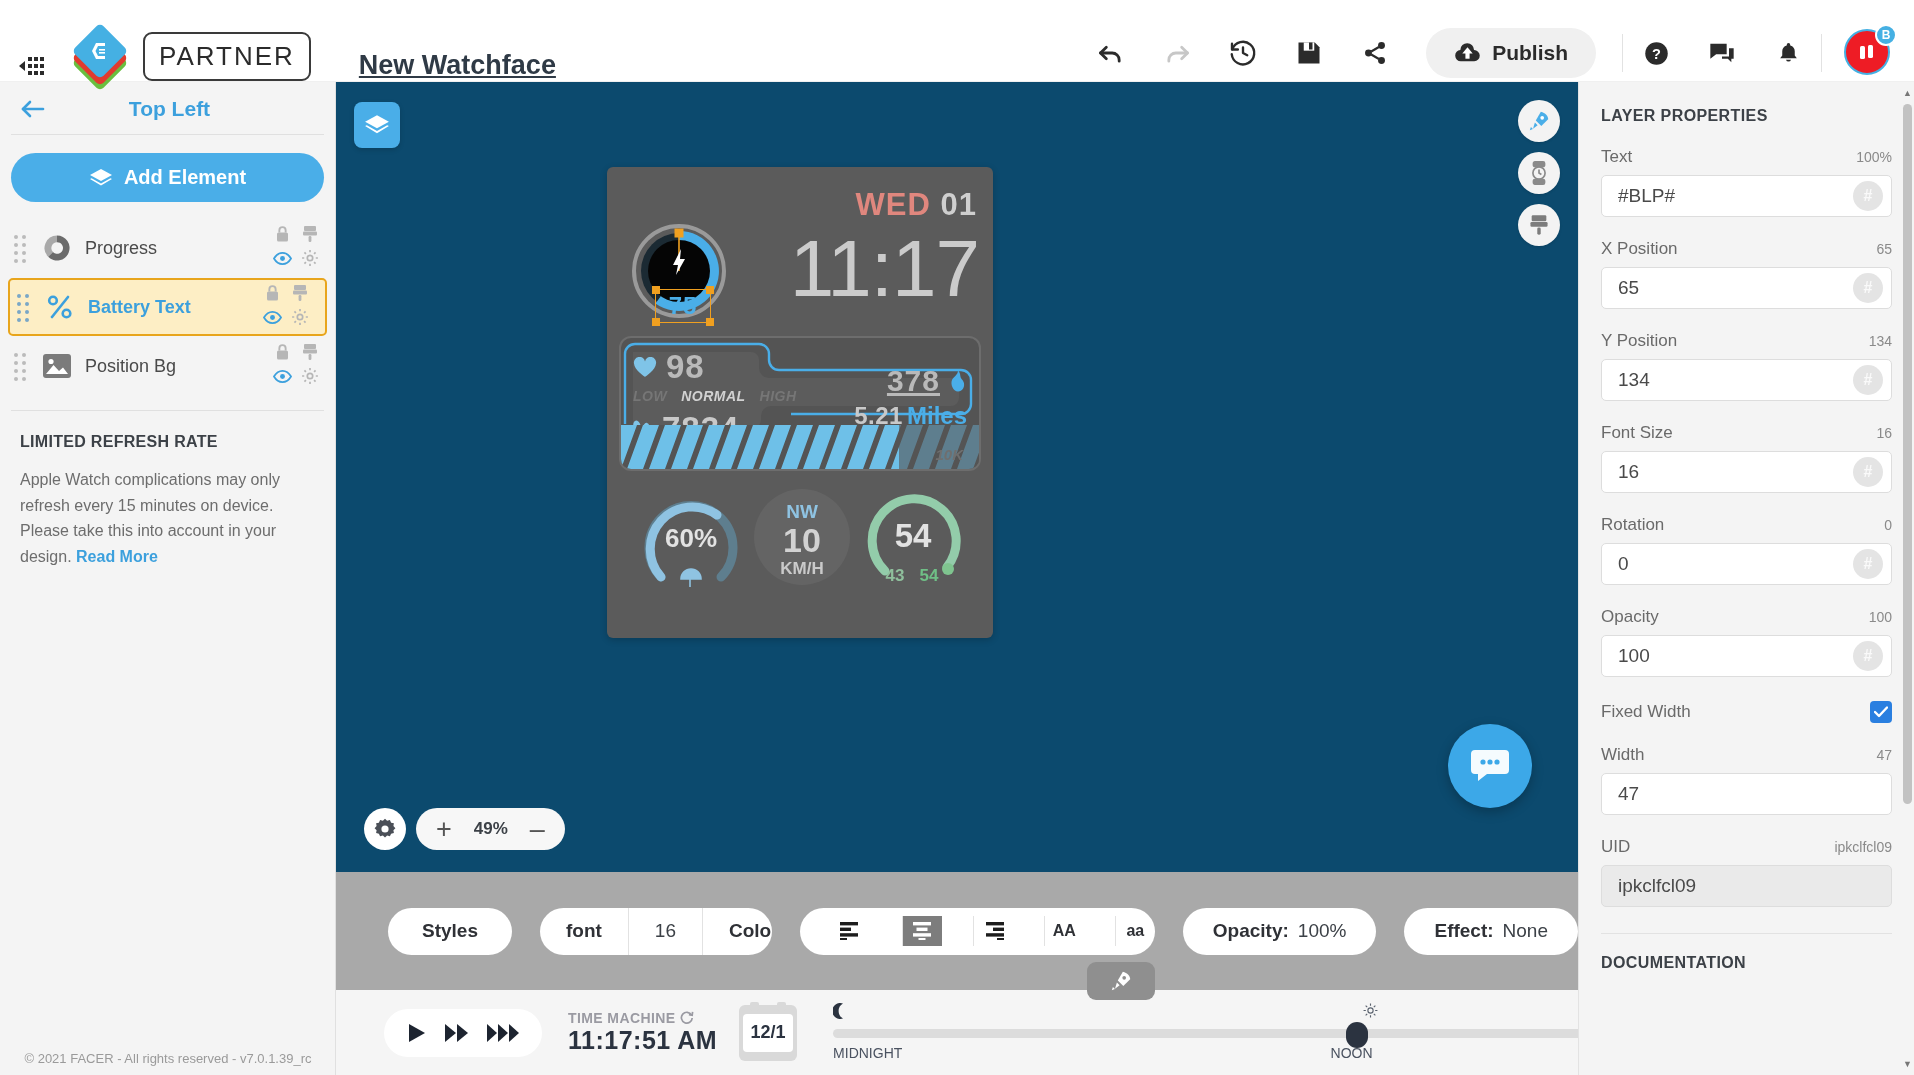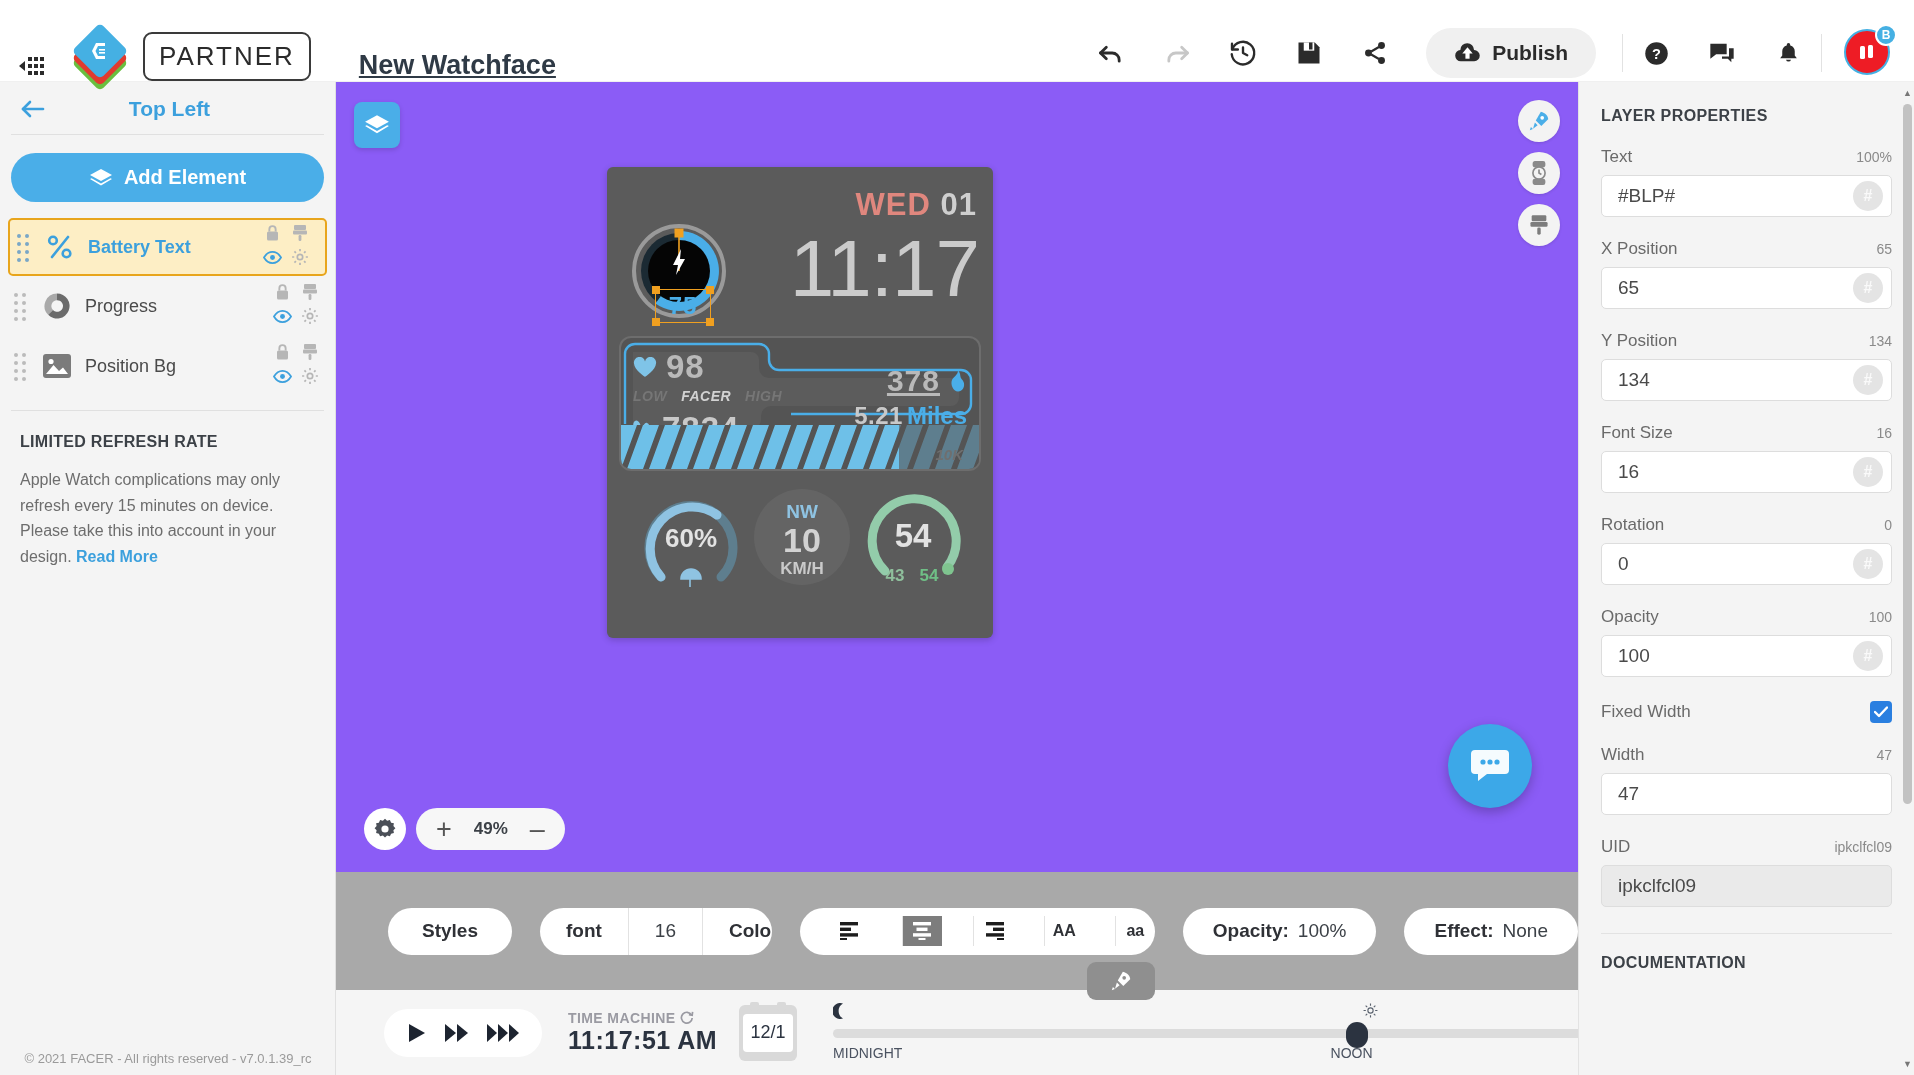--- a/index.html
+++ b/index.html
@@ -90,21 +90,21 @@
   .note-body a { color:#3ca0dd; text-decoration:none; font-weight:700; }
   .footer-copy {
     position:absolute; bottom:0; left:0; width:336px; height:34px;
     display:flex; align-items:center; justify-content:center;
     font-size:13px; color:#9a9a9a;
   }
 
   
   .canvas-area {
     position:absolute; top:82px; left:336px; width:1242px; height:790px;
-    background:#8b5cf6; overflow:hidden;
+    background:#0c4a6e; overflow:hidden;
   }
   .layers-fab {
     position:absolute; top:20px; left:18px; width:46px; height:46px; border-radius:8px;
     background:#4aaee8; display:flex; align-items:center; justify-content:center; cursor:pointer;
     box-shadow: 0 2px 5px rgba(0,0,0,.15);
   }
   .right-fabs { position:absolute; top:18px; right:18px; display:flex; flex-direction:column; gap:10px; }
   .fab-sm {
     width:42px; height:42px; border-radius:50%; background:#f3f3f3;
     display:flex; align-items:center; justify-content:center; cursor:pointer;
@@ -196,21 +196,21 @@
     background:#f5f5f5; display:flex; align-items:center; padding: 0 24px 0 24px;
   }
   .play-pill { background:#fff; border-radius:26px; height:48px; display:flex; align-items:center; gap:16px; padding: 0 22px; margin-left:24px; }
   .play-pill span { cursor:pointer; display:flex; }
   .tm-block { margin-left:26px; }
   .tm-label { font-size:14px; color:#9a9aa2; font-weight:700; letter-spacing:.4px; display:flex; align-items:center; gap:5px;}
   .tm-time { font-size:25px; font-weight:700; color:#2b3340; letter-spacing:.5px; }
   .cal-chip { margin-left:22px; width:58px; height:56px; background:#d9d9d9; border-radius:6px; padding-top:9px; display:flex; justify-content:center; position:relative;}
   .cal-chip:before, .cal-chip:after { content:""; position:absolute; top:-3px; width:9px; height:9px; background:#d9d9d9; border-radius:2px; }
   .cal-chip:before { left:11px; } .cal-chip:after { right:11px; }
-  .cal-chip div { background:#fff; width:50px; height:38px; border-radius:4px; display:flex; align-items:center; justify-content:center; font-size:18px; font-weight:400; color:#2b3340; }
+  .cal-chip div { background:#fff; width:50px; height:38px; border-radius:4px; display:flex; align-items:center; justify-content:center; font-size:18px; font-weight:700; color:#2b3340; }
   .slider-wrap { flex:1; margin-left:36px; margin-right:10px; position:relative; height:60px; }
   .slider-icons { position:absolute; top:0; width:100%; height:20px; }
   .slider-icons .si { position:absolute; font-size:16px; color:#2b3340; }
   .track { position:absolute; top:26px; left:0; width:100%; height:9px; background:#dcdcdc; border-radius:5px; }
   .knob { position:absolute; top:19px; left:calc(50% - 11px); width:22px; height:26px; background:#2b3340; border-radius:11px; cursor:pointer; }
   .slider-labels { position:absolute; top:42px; width:100%; font-size:14px; color:#4a5260; }
   .slider-labels span { position:absolute; }
 
   
   .props {
@@ -375,86 +375,86 @@
         <svg width="24" height="20" viewBox="0 0 24 20" fill="#fff">
           <path d="M12 1 L23 7 L12 13 L1 7 Z"></path>
           <path d="M12 15.5 L2.6 10.2 L1 11 L12 17.5 L23 11 L21.4 10.2 Z"></path>
         </svg>
       </span>
       <span>Add Element</span>
     </div>
 
     <div class="layer-list">
 
+      <div class="layer-row">
+        <div class="drag-dots">
+          <i></i>
+            <i></i>
+            <i></i>
+            <i></i>
+            <i></i>
+            <i></i>
+            <i></i>
+            <i></i>
+        </div>
+        <div class="layer-icon">
+          <svg width="28" height="28" viewBox="0 0 28 28">
+            <path d="M14 1.5 A12.5 12.5 0 1 1 5.2 22.8 L10 18 A5.8 5.8 0 1 0 14 8.2 Z" fill="#6b6b6b"></path>
+            <path d="M5.2 22.8 A12.5 12.5 0 0 1 14 1.5 L14 8.2 A5.8 5.8 0 0 0 10 18 Z" fill="#6b6b6b" opacity="0.55"></path>
+          </svg>
+        </div>
+        <div class="layer-name">Progress</div>
+        <div class="layer-actions">
+          <div class="la">
+            <svg width="15" height="18" viewBox="0 0 15 18" fill="#b6b6b6">
+                <path d="M3.4 7.5 V5.3 a4.1 4.1 0 0 1 8.2 0 V7.5 h-1.9 V5.3 a2.2 2.2 0 0 0 -4.4 0 V7.5 Z"></path>
+                <rect x="2" y="7.5" width="11" height="9" rx="1.6"></rect>
+              </svg>
+          </div>
+          <div class="la">
+            <svg width="16" height="18" viewBox="0 0 16 18" fill="#b6b6b6">
+                <rect x="2" y="1" width="12" height="5" rx="1"></rect>
+                <rect x="1" y="6.5" width="14" height="4" rx="1"></rect>
+                <rect x="6.6" y="11" width="2.8" height="6" rx="1.2"></rect>
+              </svg>
+          </div>
+          <div class="la">
+            <svg width="19" height="13" viewBox="0 0 20 13" fill="#3ca0dd">
+                <path d="M10 0.6 C4.5 0.6 1 6.5 1 6.5 s3.5 5.9 9 5.9 9 -5.9 9 -5.9 -3.5 -5.9 -9 -5.9z" fill="none" stroke="#3ca0dd" stroke-width="1.8"></path>
+                <circle cx="10" cy="6.5" r="2.6"></circle>
+              </svg>
+          </div>
+          <div class="la">
+            <svg width="18" height="18" viewBox="0 0 20 20" fill="none" stroke="#b6b6b6" stroke-width="1.9">
+                <circle cx="10" cy="10" r="3"></circle>
+                <path d="M10 1.2 v2.4 M10 16.4 v2.4 M1.2 10 h2.4 M16.4 10 h2.4 M3.8 3.8 l1.7 1.7 M14.5 14.5 l1.7 1.7 M16.2 3.8 l-1.7 1.7 M5.5 14.5 l-1.7 1.7"></path>
+              </svg>
+          </div>
+        </div>
+      </div>
+
       <div class="layer-row selected">
         <div class="drag-dots">
           <i></i>
             <i></i>
             <i></i>
             <i></i>
             <i></i>
             <i></i>
             <i></i>
             <i></i>
         </div>
         <div class="layer-icon">
           <svg width="30" height="30" viewBox="0 0 30 30" fill="none" stroke="#3ca0dd" stroke-width="2.6" stroke-linecap="round">
             <circle cx="8" cy="8.5" r="3.8"></circle>
               <circle cx="21.5" cy="21.5" r="3.8"></circle>
               <path d="M23 5 L7 25"></path>
           </svg>
         </div>
         <div class="layer-name">Battery Text</div>
-        <div class="layer-actions">
-          <div class="la">
-            <svg width="15" height="18" viewBox="0 0 15 18" fill="#b6b6b6">
-                <path d="M3.4 7.5 V5.3 a4.1 4.1 0 0 1 8.2 0 V7.5 h-1.9 V5.3 a2.2 2.2 0 0 0 -4.4 0 V7.5 Z"></path>
-                <rect x="2" y="7.5" width="11" height="9" rx="1.6"></rect>
-              </svg>
-          </div>
-          <div class="la">
-            <svg width="16" height="18" viewBox="0 0 16 18" fill="#b6b6b6">
-                <rect x="2" y="1" width="12" height="5" rx="1"></rect>
-                <rect x="1" y="6.5" width="14" height="4" rx="1"></rect>
-                <rect x="6.6" y="11" width="2.8" height="6" rx="1.2"></rect>
-              </svg>
-          </div>
-          <div class="la">
-            <svg width="19" height="13" viewBox="0 0 20 13" fill="#3ca0dd">
-                <path d="M10 0.6 C4.5 0.6 1 6.5 1 6.5 s3.5 5.9 9 5.9 9 -5.9 9 -5.9 -3.5 -5.9 -9 -5.9z" fill="none" stroke="#3ca0dd" stroke-width="1.8"></path>
-                <circle cx="10" cy="6.5" r="2.6"></circle>
-              </svg>
-          </div>
-          <div class="la">
-            <svg width="18" height="18" viewBox="0 0 20 20" fill="none" stroke="#b6b6b6" stroke-width="1.9">
-                <circle cx="10" cy="10" r="3"></circle>
-                <path d="M10 1.2 v2.4 M10 16.4 v2.4 M1.2 10 h2.4 M16.4 10 h2.4 M3.8 3.8 l1.7 1.7 M14.5 14.5 l1.7 1.7 M16.2 3.8 l-1.7 1.7 M5.5 14.5 l-1.7 1.7"></path>
-              </svg>
-          </div>
-        </div>
-      </div>
-
-      <div class="layer-row">
-        <div class="drag-dots">
-          <i></i>
-            <i></i>
-            <i></i>
-            <i></i>
-            <i></i>
-            <i></i>
-            <i></i>
-            <i></i>
-        </div>
-        <div class="layer-icon">
-          <svg width="28" height="28" viewBox="0 0 28 28">
-            <path d="M14 1.5 A12.5 12.5 0 1 1 5.2 22.8 L10 18 A5.8 5.8 0 1 0 14 8.2 Z" fill="#6b6b6b"></path>
-            <path d="M5.2 22.8 A12.5 12.5 0 0 1 14 1.5 L14 8.2 A5.8 5.8 0 0 0 10 18 Z" fill="#6b6b6b" opacity="0.55"></path>
-          </svg>
-        </div>
-        <div class="layer-name">Progress</div>
         <div class="layer-actions">
           <div class="la">
             <svg width="15" height="18" viewBox="0 0 15 18" fill="#b6b6b6">
                 <path d="M3.4 7.5 V5.3 a4.1 4.1 0 0 1 8.2 0 V7.5 h-1.9 V5.3 a2.2 2.2 0 0 0 -4.4 0 V7.5 Z"></path>
                 <rect x="2" y="7.5" width="11" height="9" rx="1.6"></rect>
               </svg>
           </div>
           <div class="la">
             <svg width="16" height="18" viewBox="0 0 16 18" fill="#b6b6b6">
                 <rect x="2" y="1" width="12" height="5" rx="1"></rect>
@@ -608,21 +608,21 @@
         <div class="hr-row">
           <span style="display:flex">
             <svg width="24" height="21" viewBox="0 0 24 21" fill="#7fc4e8">
               <path d="M12 20 C12 20 1 12.6 1 6.6 A5.6 5.6 0 0 1 12 4.4 A5.6 5.6 0 0 1 23 6.6 C23 12.6 12 20 12 20 Z"></path>
             </svg>
           </span>
           <span class="hr-val">98</span>
         </div>
         <div class="hr-scale">
           <span class="lo">LOW</span>
-          <span class="no">FACER</span>
+          <span class="no">NORMAL</span>
           <span class="hi">HIGH</span>
         </div>
 
         <div class="cal-row">
           <span class="cal-val">378</span>
           <span style="display:flex">
             <svg width="19" height="22" viewBox="0 0 19 22" fill="#4aaee8">
               <path d="M10 0.5 C10 5 5.5 6.5 4 10 c-1.8 4.2 1 11.5 6 11.5 s7.2 -5.4 5.6 -9.5 c-1 -2.6 -3.3 -3.4 -3.3 -6.2 C12.3 3.5 11.2 1.6 10 0.5 Z"></path>
             </svg>
           </span>

